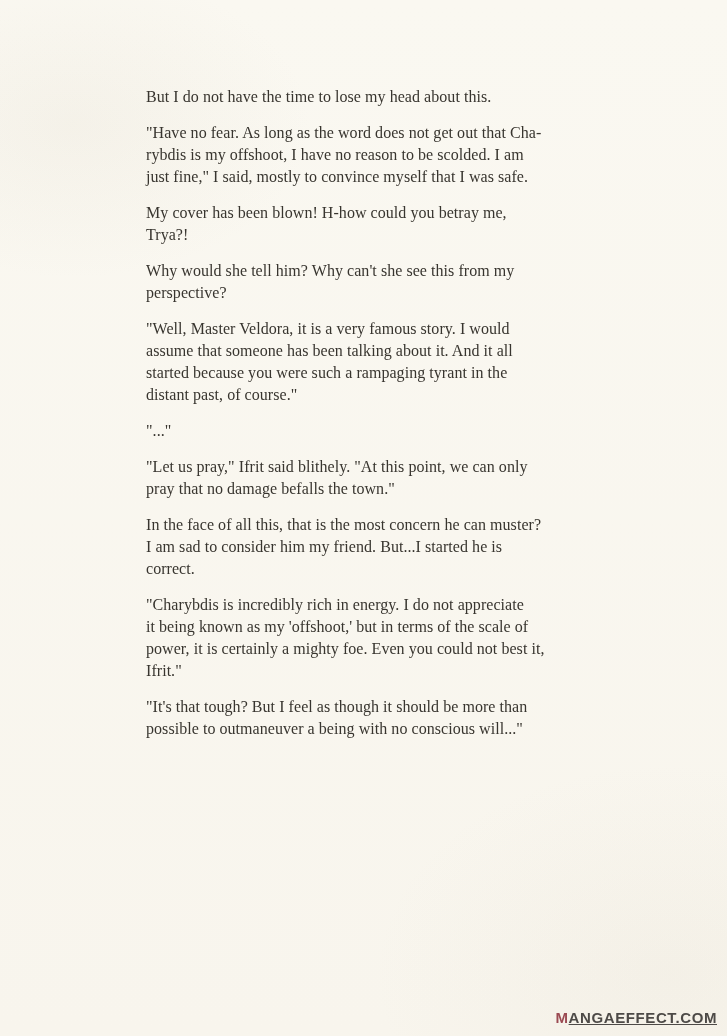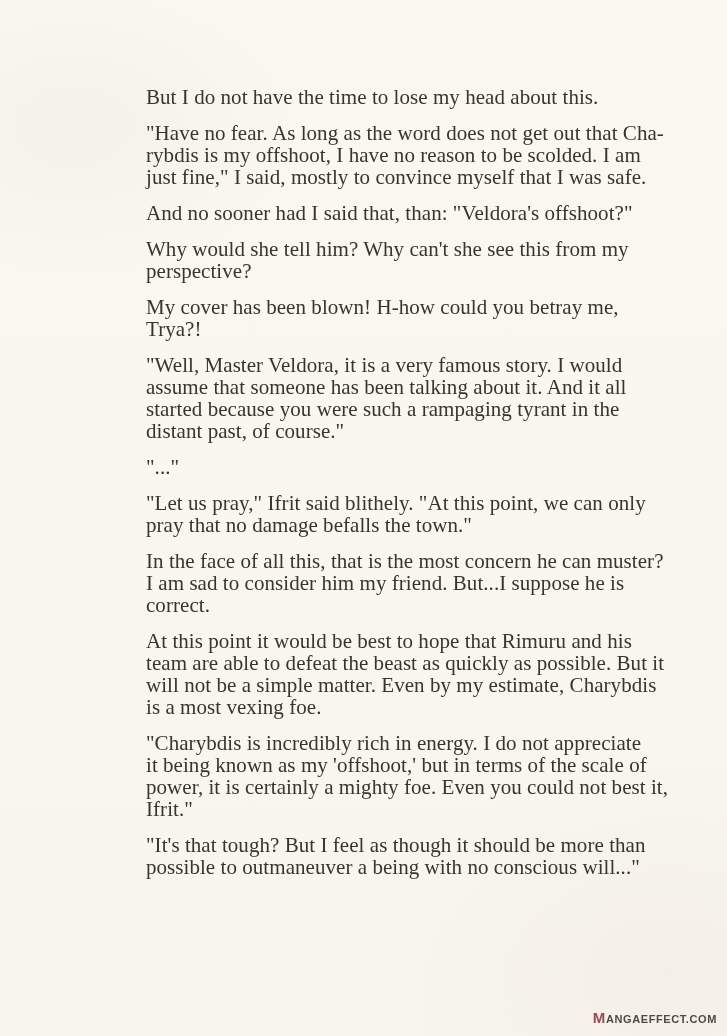--- a/index.html
+++ b/index.html
@@ -22,21 +22,21 @@
     inset: 0;
   }
   .text-block {
     position: absolute;
     left: 146px;
     top: 86px;
     width: 452px;
   }
   .text-block p {
     margin: 0 0 14px 0;
-    font-size: 21px;
+    font-size: 16px;
     line-height: 22px;
     color: #38352f;
     white-space: pre;
     letter-spacing: 0.05px;
     text-rendering: optimizeLegibility;
   }
   .text-block p:last-child {
     margin-bottom: 0;
   }
   .watermark {
@@ -48,52 +48,48 @@
     letter-spacing: 0.6px;
     white-space: nowrap;
     line-height: 1;
     user-select: none;
   }
   .wm-first {
     font-size: 15px;
     color: #9b4a52;
   }
   .wm-rest {
-    font-size: 11px;
+    font-size: 15px;
     color: #4d4a47;
+    text-decoration: underline;
   }
 </style>
 </head>
 <body>
 
 <div class="page">
   <main class="text-block">
     <p>But I do not have the time to lose my head about this.</p>
     <p>"Have no fear. As long as the word does not get out that Cha-
 rybdis is my offshoot, I have no reason to be scolded. I am
 just fine," I said, mostly to convince myself that I was safe.</p>
-    <p>And no sooner had I said that, than: "Veldora's offshoot?"</p>
+    <p>My cover has been blown! H-how could you betray me,
+Trya?!</p>
     <p>Why would she tell him? Why can't she see this from my
 perspective?</p>
-    <p>My cover has been blown! H-how could you betray me,
-Trya?!</p>
     <p>"Well, Master Veldora, it is a very famous story. I would
 assume that someone has been talking about it. And it all
 started because you were such a rampaging tyrant in the
 distant past, of course."</p>
     <p>"..."</p>
     <p>"Let us pray," Ifrit said blithely. "At this point, we can only
 pray that no damage befalls the town."</p>
     <p>In the face of all this, that is the most concern he can muster?
-I am sad to consider him my friend. But...I suppose he is
+I am sad to consider him my friend. But...I started he is
 correct.</p>
-    <p>At this point it would be best to hope that Rimuru and his
-team are able to defeat the beast as quickly as possible. But it
-will not be a simple matter. Even by my estimate, Charybdis
-is a most vexing foe.</p>
     <p>"Charybdis is incredibly rich in energy. I do not appreciate
 it being known as my 'offshoot,' but in terms of the scale of
 power, it is certainly a mighty foe. Even you could not best it,
 Ifrit."</p>
     <p>"It's that tough? But I feel as though it should be more than
 possible to outmaneuver a being with no conscious will..."</p>
   </main>
 
   <div class="watermark">
     <span class="wm-first">M</span><span class="wm-rest">ANGAEFFECT.COM</span>

